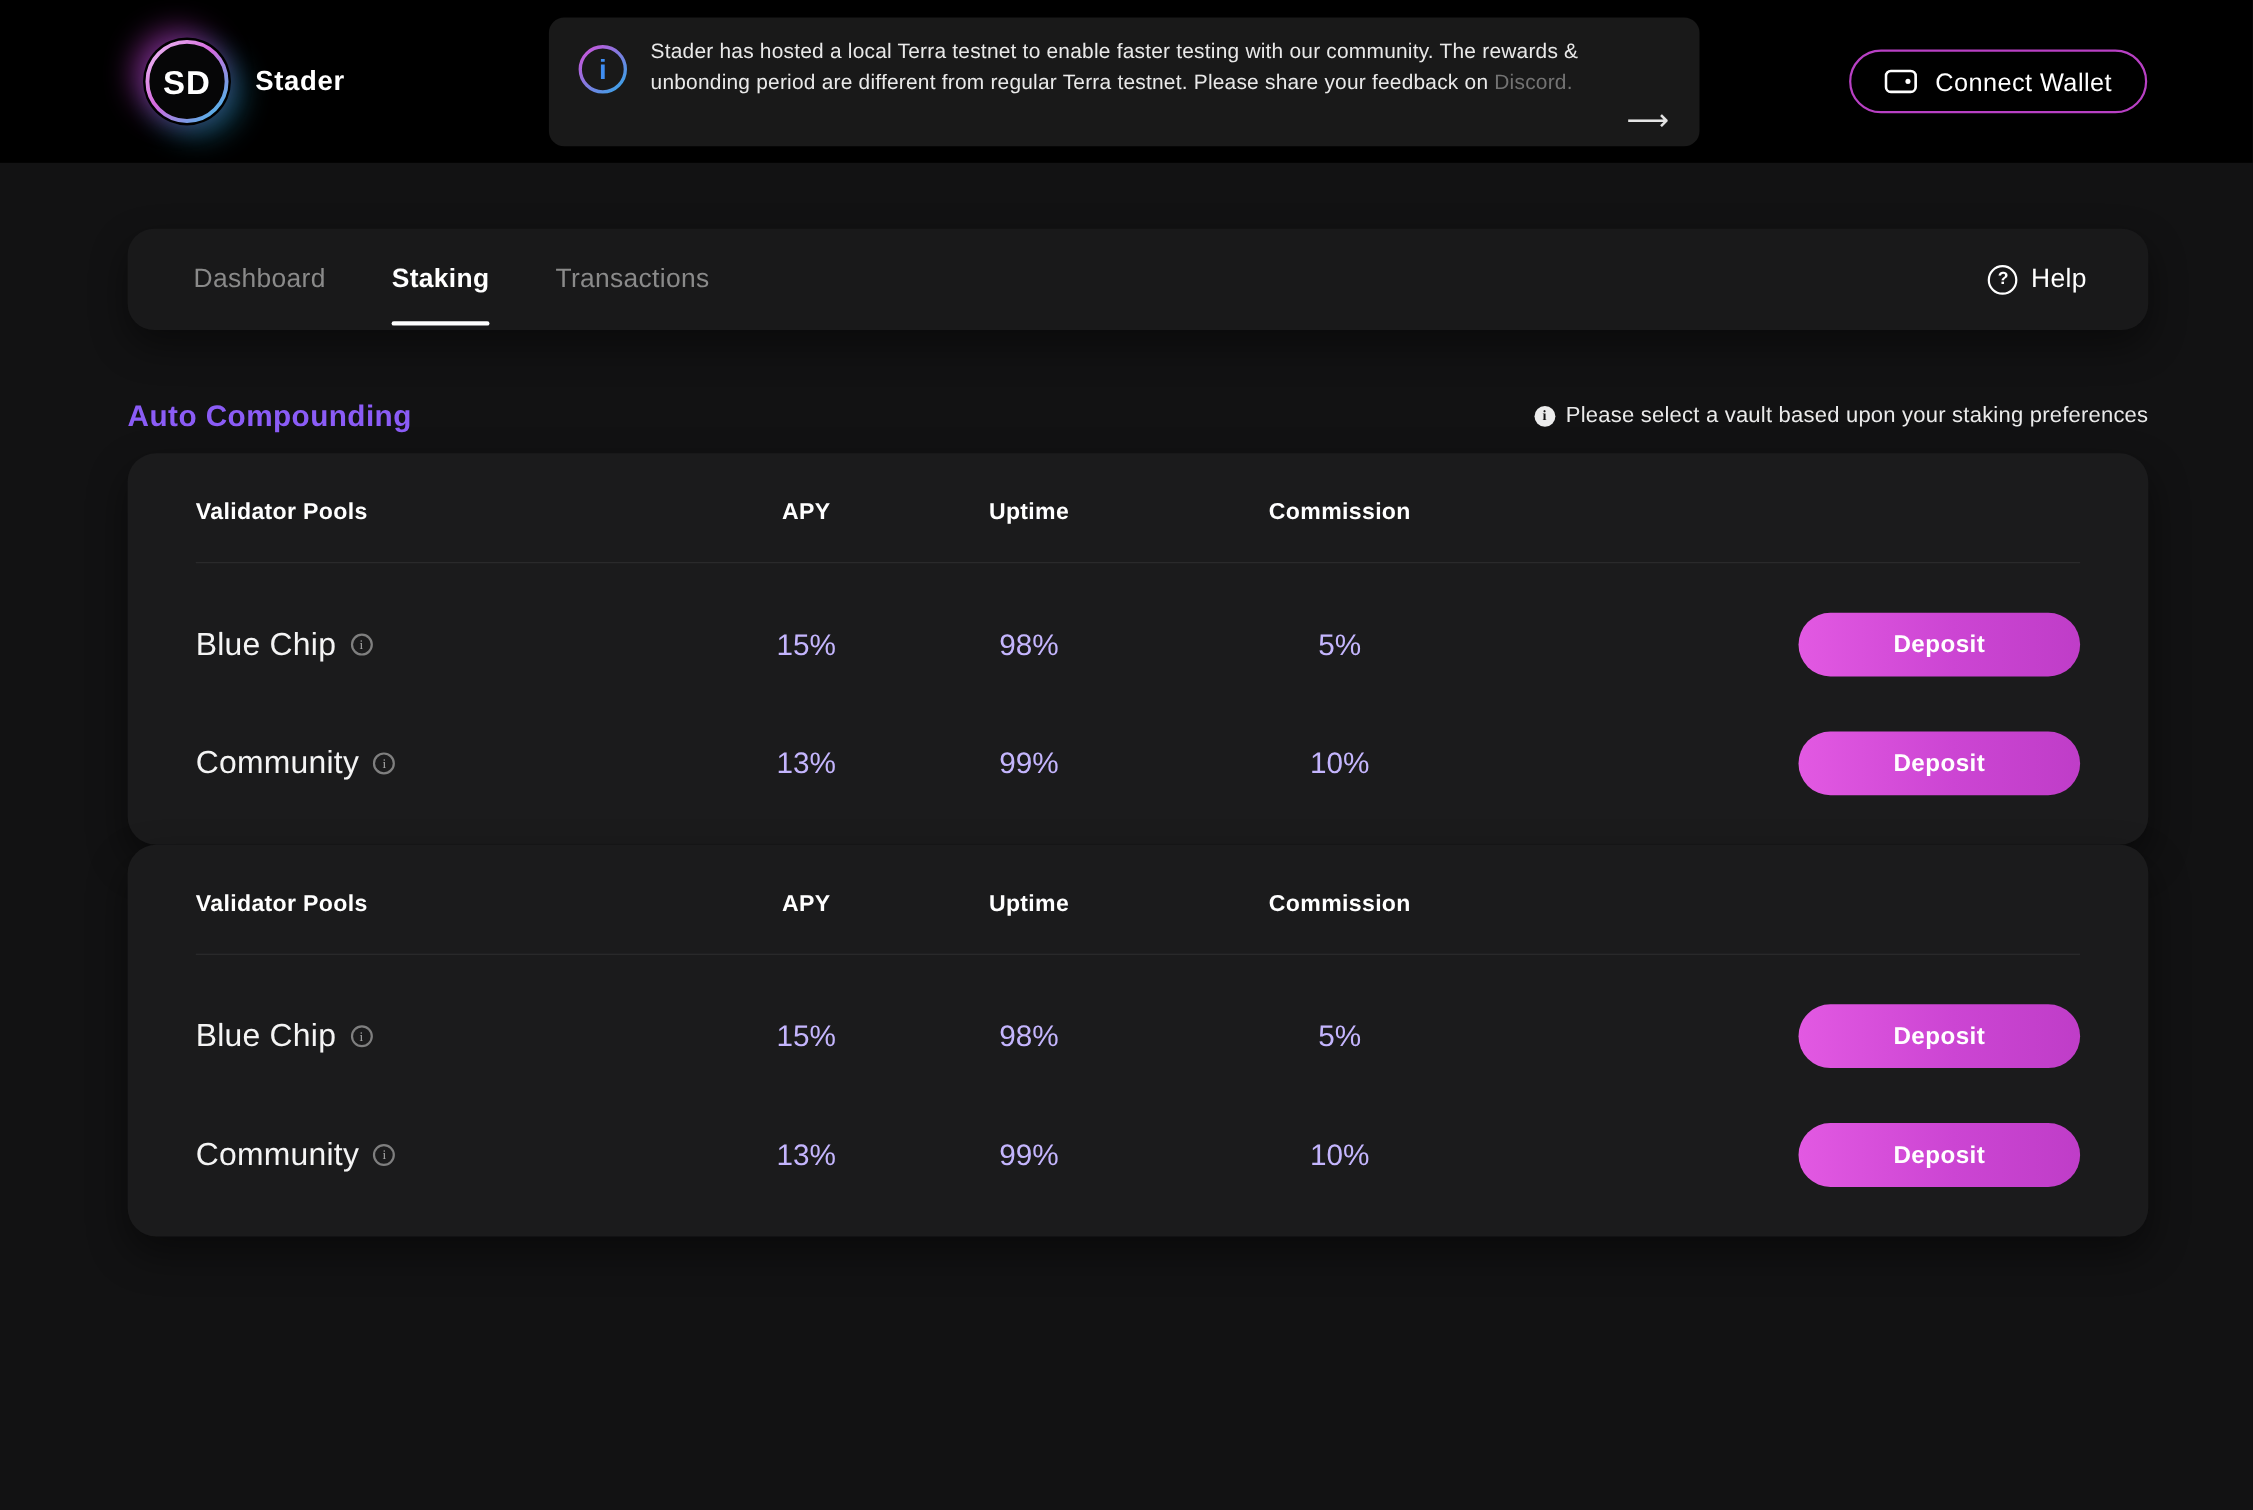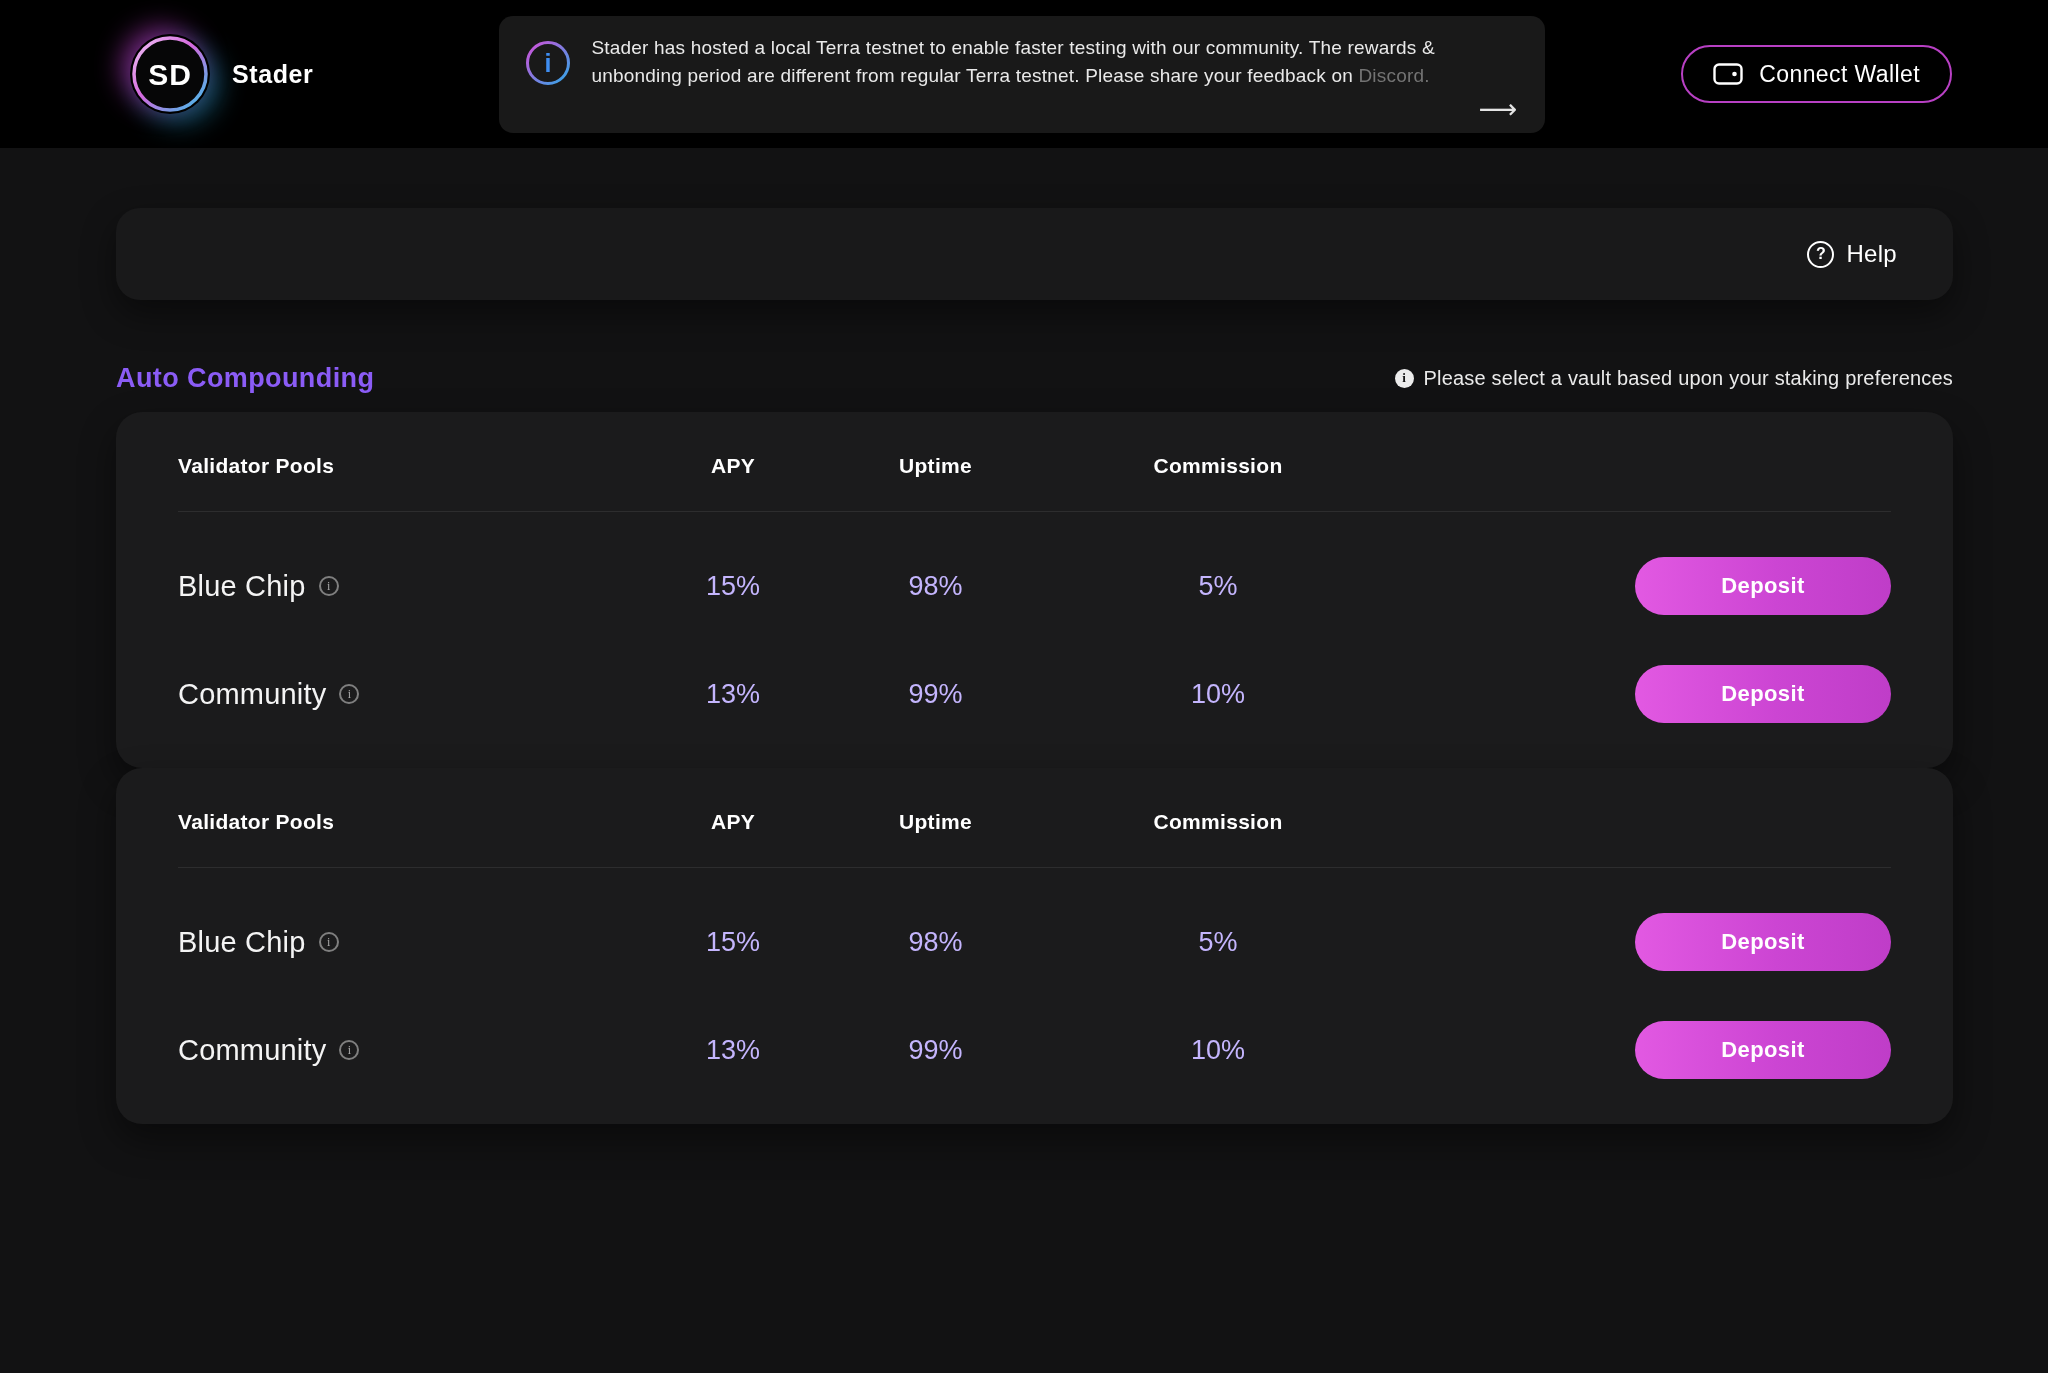--- a/index.html
+++ b/index.html
@@ -36,25 +36,25 @@
   .banner-icon { margin-top:6px; flex:0 0 auto; }
   .banner-text-block { width:936px; }
   .banner-text { font-size:19px; line-height:28.5px; color:#e9e9e9; letter-spacing:.2px; }
   .discord-link { color:#737373; font-weight:400; text-decoration:none; }
   .know-more { font-size:19px; font-weight:700; color:#fff; margin-top:5px; letter-spacing:.2px; }
   .banner-arrow {
     position:absolute; right:28px; bottom:10px;
     font-size:27px; color:#e4e4e4; cursor:pointer; line-height:1;
   }
   .connect-btn {
-    margin-left:auto; height:58px; padding:3px 30px;
+    margin-left:auto; height:58px; padding:15px 30px;
     border:2px solid #b840c4; border-radius:30px;
     background:transparent; color:#fff;
     font-size:23px; letter-spacing:.4px;
-    display:flex; align-items:center; gap:16px; cursor:pointer;
+    display:flex; gap:16px; cursor:pointer;
     font-family:inherit;
   }
 
   
   .content { padding:0 95px 0 116px; }
 
   .tabbar {
     margin-top:60px; height:92px;
     background:#19191a; border-radius:24px;
     box-shadow:0 14px 34px rgba(0,0,0,.45);
@@ -171,20 +171,25 @@
       <rect x="1.5" y="2.5" width="27" height="19" rx="4.5" fill="none" stroke="#ffffff" stroke-width="2.4"></rect>
       <circle cx="21.5" cy="12" r="2.3" fill="#ffffff"></circle>
     </svg>
     <span>Connect Wallet</span>
   </button>
 </header>
 
 <div class="content">
 
   <nav class="tabbar">
+    <div class="tabs">
+      <div class="tab">Dashboard</div>
+      <div class="tab active">Staking</div>
+      <div class="tab">Transactions</div>
+    </div>
     <div class="help-group">
       <span class="qmark">?</span>
       <span class="help-label">Help</span>
     </div>
   </nav>
 
   <div class="section-head">
     <h2 class="section-title title-cyan">Auto Compounding</h2>
     <div class="note">
       <span class="note-icon">i</span>

